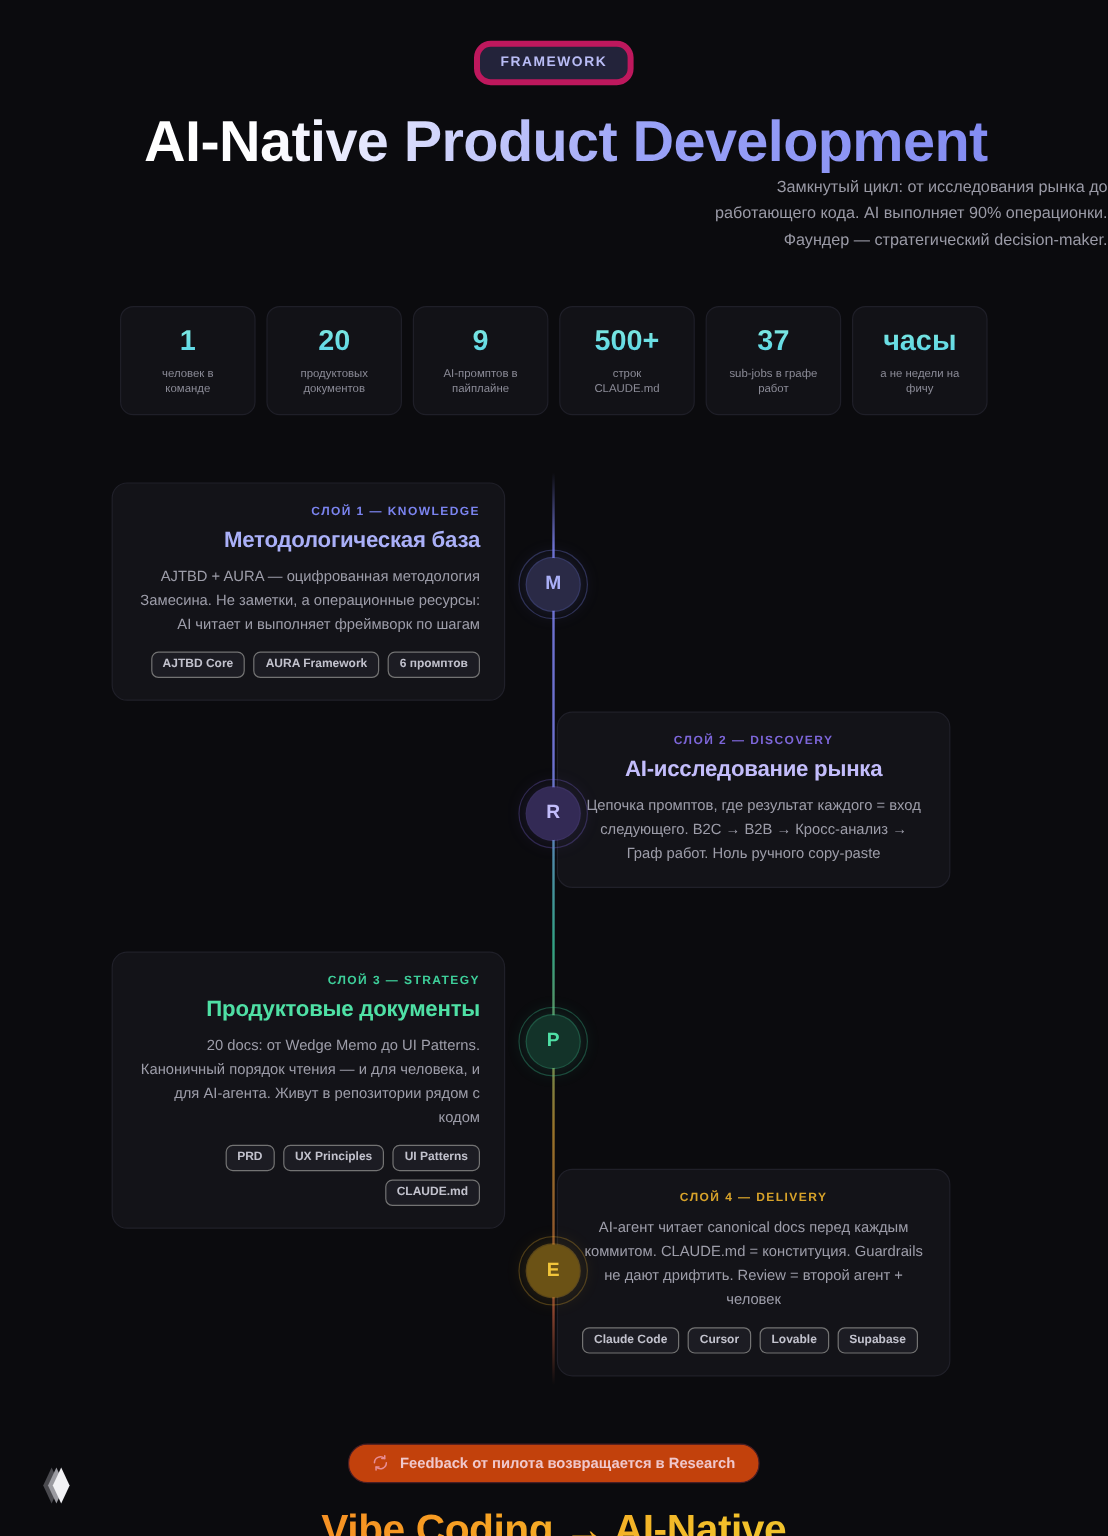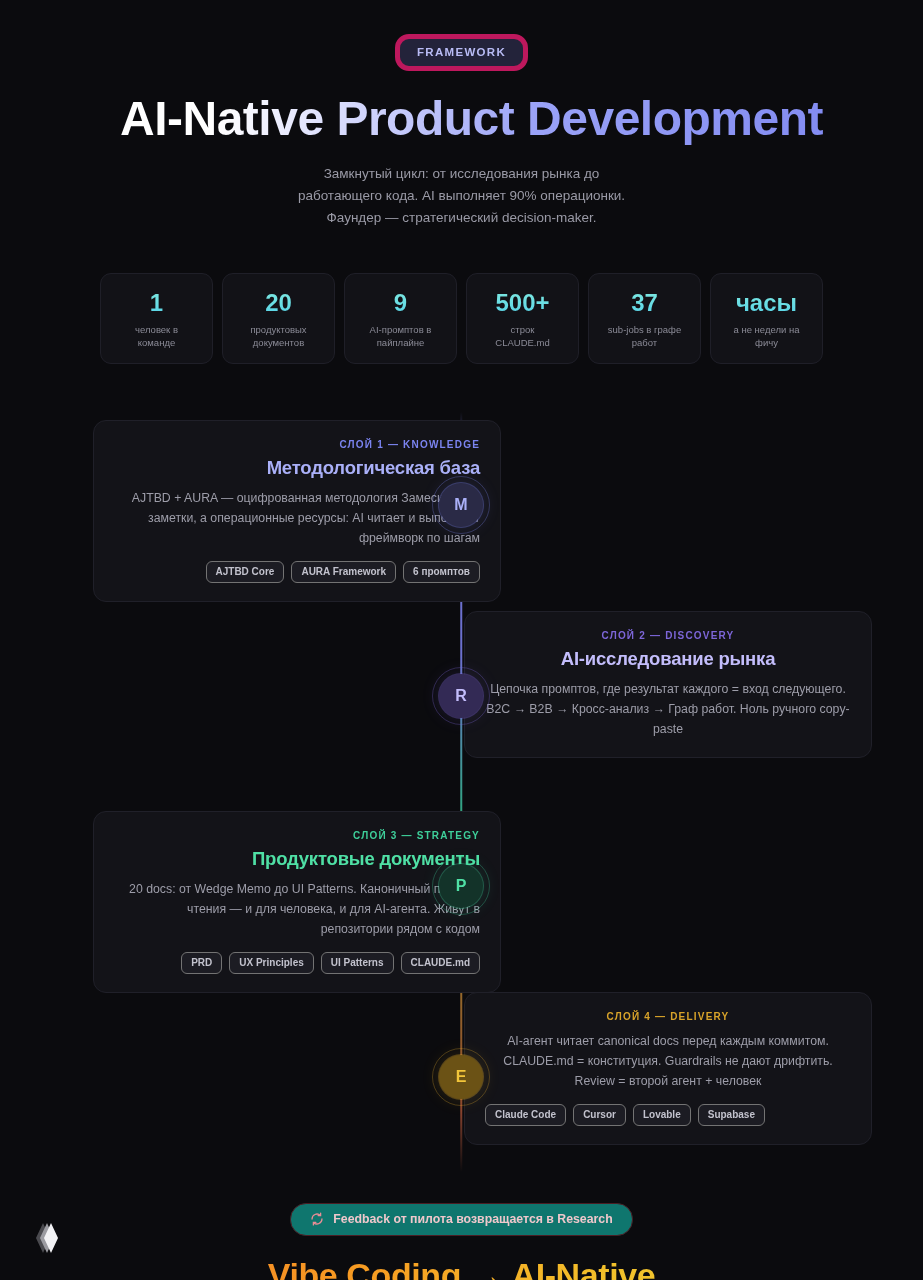--- a/index.html
+++ b/index.html
@@ -30,24 +30,24 @@
     font-weight:800;
     letter-spacing:-0.5px;
     line-height:1.08;
     background:linear-gradient(100deg,#ffffff 0%,#ffffff 24%,#9aa2f7 58%,#7b84f0 100%);
     -webkit-background-clip:text;
     background-clip:text;
     color:transparent;
     padding-left:20px;
   }
   .hero-sub {
-    margin-top:18px;
     font-size:13.5px;
     line-height:22px;
     color:#9a9aa6;
+    text-align:right;
   }
 
   
   .stats {
     margin:44px auto 0;
     width:723px;
     display:flex;
     gap:9px;
     justify-content:center;
   }
@@ -86,21 +86,21 @@
       rgba(125,130,240,.85) 8%,
       rgba(125,130,240,.85) 32%,
       rgba(60,200,160,.8) 52%,
       rgba(200,150,50,.75) 72%,
       rgba(190,90,60,.7) 92%,
       rgba(190,90,60,0) 100%);
     transform:translateX(-50%);
   }
   .card {
     position:absolute;
-    width:408px;
+    width:328px;
     background:#131318;
     border:1px solid #202029;
     border-radius:13px;
     padding:18px 20px 18px;
   }
   .card.left  { left:93px;  text-align:right; }
   .card.right { left:464px; text-align:center; }
 
   .card-kicker {
     font-size:10px;
@@ -152,21 +152,21 @@
   }
 
   
   .feedback-row {
     position:absolute;
     left:0; right:0; top:1203px;
     display:flex; justify-content:center;
   }
   .feedback {
     display:inline-flex; align-items:center; gap:9px;
-    background:#0f766e;
+    background:#c2410c;
     border:1px solid #4a1e24;
     border-radius:16px;
     padding:8px 19px 9px;
     color:#f0c8cc;
     font-size:12.3px;
     font-weight:600;
   }
   .refresh-icon { display:block; }
 
   .logo { position:absolute; left:26px; top:1218px; width:38px; height:40px; }

